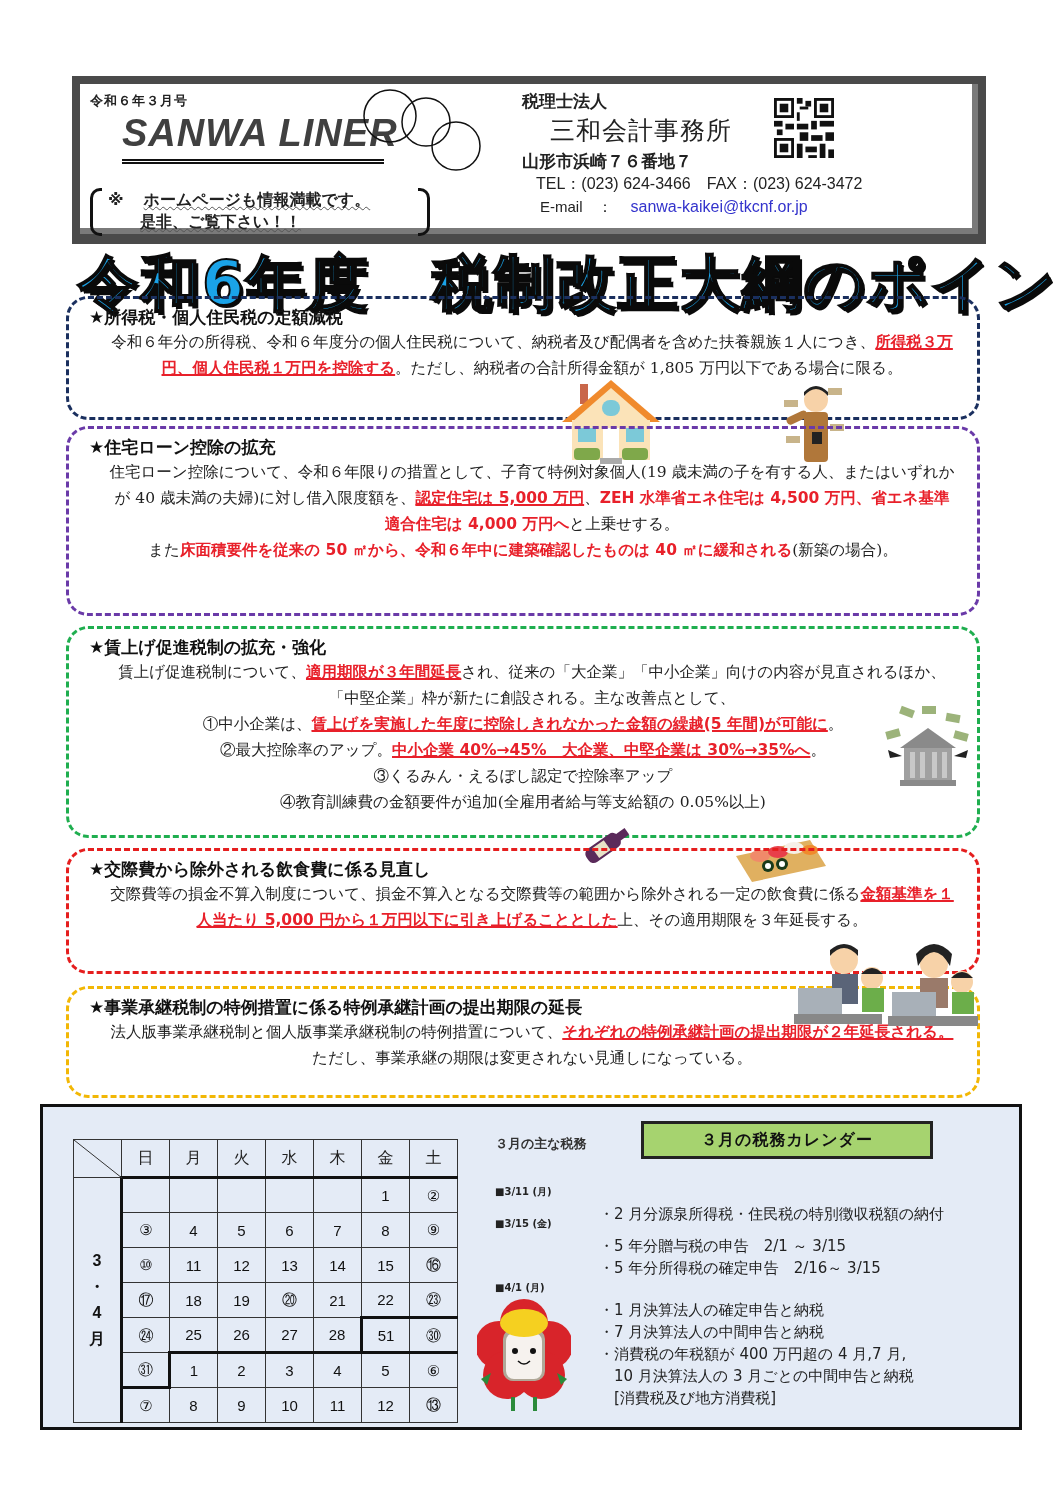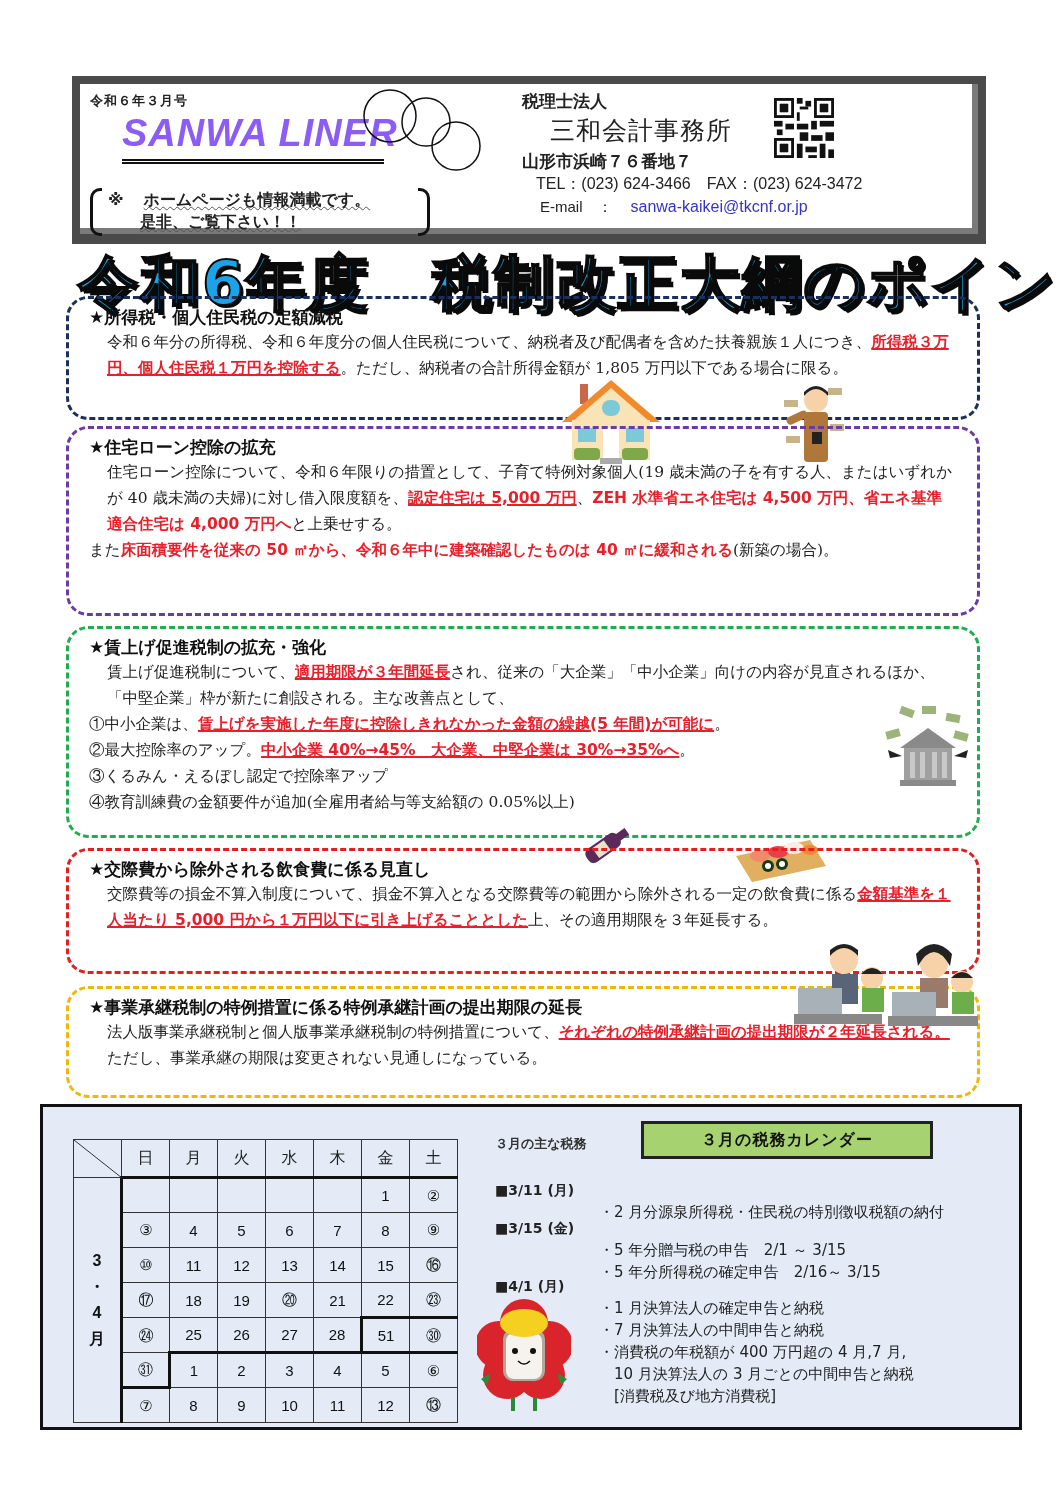--- a/index.html
+++ b/index.html
@@ -11,21 +11,21 @@
     position: absolute; left: 72px; top: 76px; width: 914px; height: 168px;
     background: #4a4a4a; padding: 8px 8px 10px 8px;
   }
   .header-inner {
     position: relative; width: 100%; height: 100%; background: #fff;
     border-right: 6px solid #7a7a7a; border-bottom: 6px solid #7a7a7a;
   }
   .issue { position: absolute; left: 10px; top: 8px; font-size: 13px; font-weight: bold; letter-spacing: 1px; }
   .logo {
     position: absolute; left: 42px; top: 28px; font-family: "Liberation Sans", sans-serif;
-    font-size: 38px; font-weight: bold; font-style: italic; letter-spacing: 1px; color: #8b5cf6;
+    font-size: 38px; font-weight: bold; font-style: italic; letter-spacing: 1px; color: #404040;
   }
   .logo-underline { position: absolute; left: 42px; top: 75px; width: 262px; height: 5px;
     border-top: 2px solid #111; border-bottom: 2px solid #111; }
   .rings { position: absolute; left: 278px; top: 2px; width: 130px; height: 90px; }
   .url-row { position: absolute; left: 8px; top: 83px; font-size: 16px; color: #222; white-space: nowrap; }
   .url-row .url-label { letter-spacing: 6px; margin-right: 20px; }
   .url-row .url { font-family: "Liberation Sans", sans-serif; font-size: 16px; }
   .hp-note { position: absolute; left: 10px; top: 104px; width: 340px; height: 50px; }
   .hp-note .bracket-l, .hp-note .bracket-r {
     position: absolute; top: 0; width: 12px; height: 48px; border: 3px solid #111;
@@ -57,21 +57,21 @@
     -webkit-text-stroke: 2px #0a0a0a;
     text-shadow: 3px 3px 0 #0a0a0a;
   }
 
   
   .section {
     position: absolute; left: 66px; width: 914px; border-width: 3px; border-style: dashed;
     border-radius: 22px; padding: 6px 20px 0 20px; background: transparent;
   }
   .sec-title { font-size: 17px; font-weight: bold; color: #111; line-height: 24px; }
-  .sec-body { font-family: "DejaVu Serif", serif; font-size: 15.5px; line-height: 26px; color: #222; }
+  .sec-body { font-family: "DejaVu Serif", serif; font-size: 15.5px; line-height: 26px; color: #222; text-align: center; }
   .hl { color: #e8202a; font-weight: bold; font-family: "DejaVu Sans", sans-serif; }
   .hl.u { text-decoration: underline; text-decoration-thickness: 2px; }
   .indent { padding-left: 18px; }
 
   .s1 { top: 296px; height: 124px; border-color: #1a2f5e; }
   .s2 { top: 426px; height: 190px; border-color: #6a3aa8; }
   .s3 { top: 626px; height: 212px; border-color: #1fae4f; }
   .s4 { top: 848px; height: 126px; border-color: #e51e1e; }
   .s5 { top: 986px; height: 112px; border-color: #f2b705; }
 
@@ -97,21 +97,21 @@
   .cal-table .thick-left { border-left: 3px solid #111; }
   .cal-table .thick-bottom { border-bottom: 3px solid #111; }
   .cal-table .thick-right { border-right: 3px solid #111; }
 
   .duties-label { position: absolute; left: 452px; top: 28px; font-size: 13px; font-weight: bold; color: #333; }
   .cal-badge {
     position: absolute; left: 598px; top: 14px; width: 292px; height: 38px; background: #a6d36f;
     border: 3px solid #222; text-align: center; line-height: 32px; font-size: 16px; font-weight: bold; color: #111; letter-spacing: 1px;
   }
   .duty { position: absolute; left: 452px; font-size: 15px; color: #222; line-height: 22px; }
-  .duty .date { display: inline-block; width: 104px; font-weight: bold; font-size: 14px; }
+  .duty .date { display: inline-block; width: 104px; font-weight: bold; font-size: 10px; }
   .duty .item { display: block; padding-left: 104px; }
   .duty .item:first-of-type { display: inline; padding-left: 0; }
 </style>
 </head>
 <body>
 
 <div class="header">
   <div class="header-inner">
     <div class="issue">令和６年３月号</div>
     <div class="logo">SANWA LINER</div>
@@ -390,21 +390,21 @@
     </tr>
   </tbody>
     </table>
 
   <div class="duties-label">３月の主な税務</div>
   <div class="cal-badge">３月の税務カレンダー</div>
 
   <div class="duty" style="top:72px;">
     <span class="date">■3/11 (月)</span><span class="item">・2 月分源泉所得税・住民税の特別徴収税額の納付</span>
   </div>
-  <div class="duty" style="top:110px;">
+  <div class="duty" style="top:104px;">
     <span class="date">■3/15 (金)</span><span class="item">・5 年分贈与税の申告　2/1 ～ 3/15</span>
     <span class="item">・5 年分所得税の確定申告　2/16～ 3/15</span>
   </div>
   <div class="duty" style="top:168px;">
     <span class="date">■4/1 (月)</span><span class="item">・1 月決算法人の確定申告と納税</span>
     <span class="item">・7 月決算法人の中間申告と納税</span>
     <span class="item">・消費税の年税額が 400 万円超の 4 月,7 月,</span>
     <span class="item">　10 月決算法人の 3 月ごとの中間申告と納税</span>
     <span class="item">　[消費税及び地方消費税]</span>
   </div>

